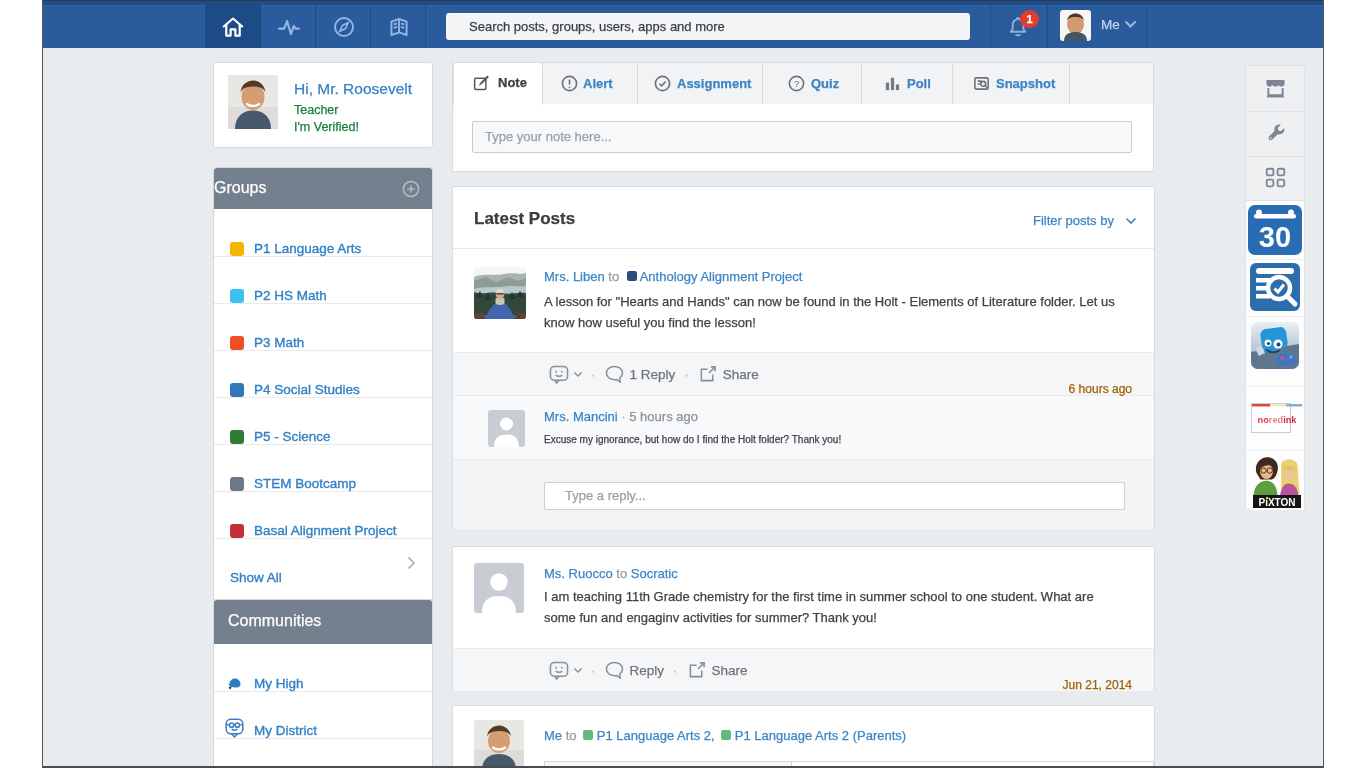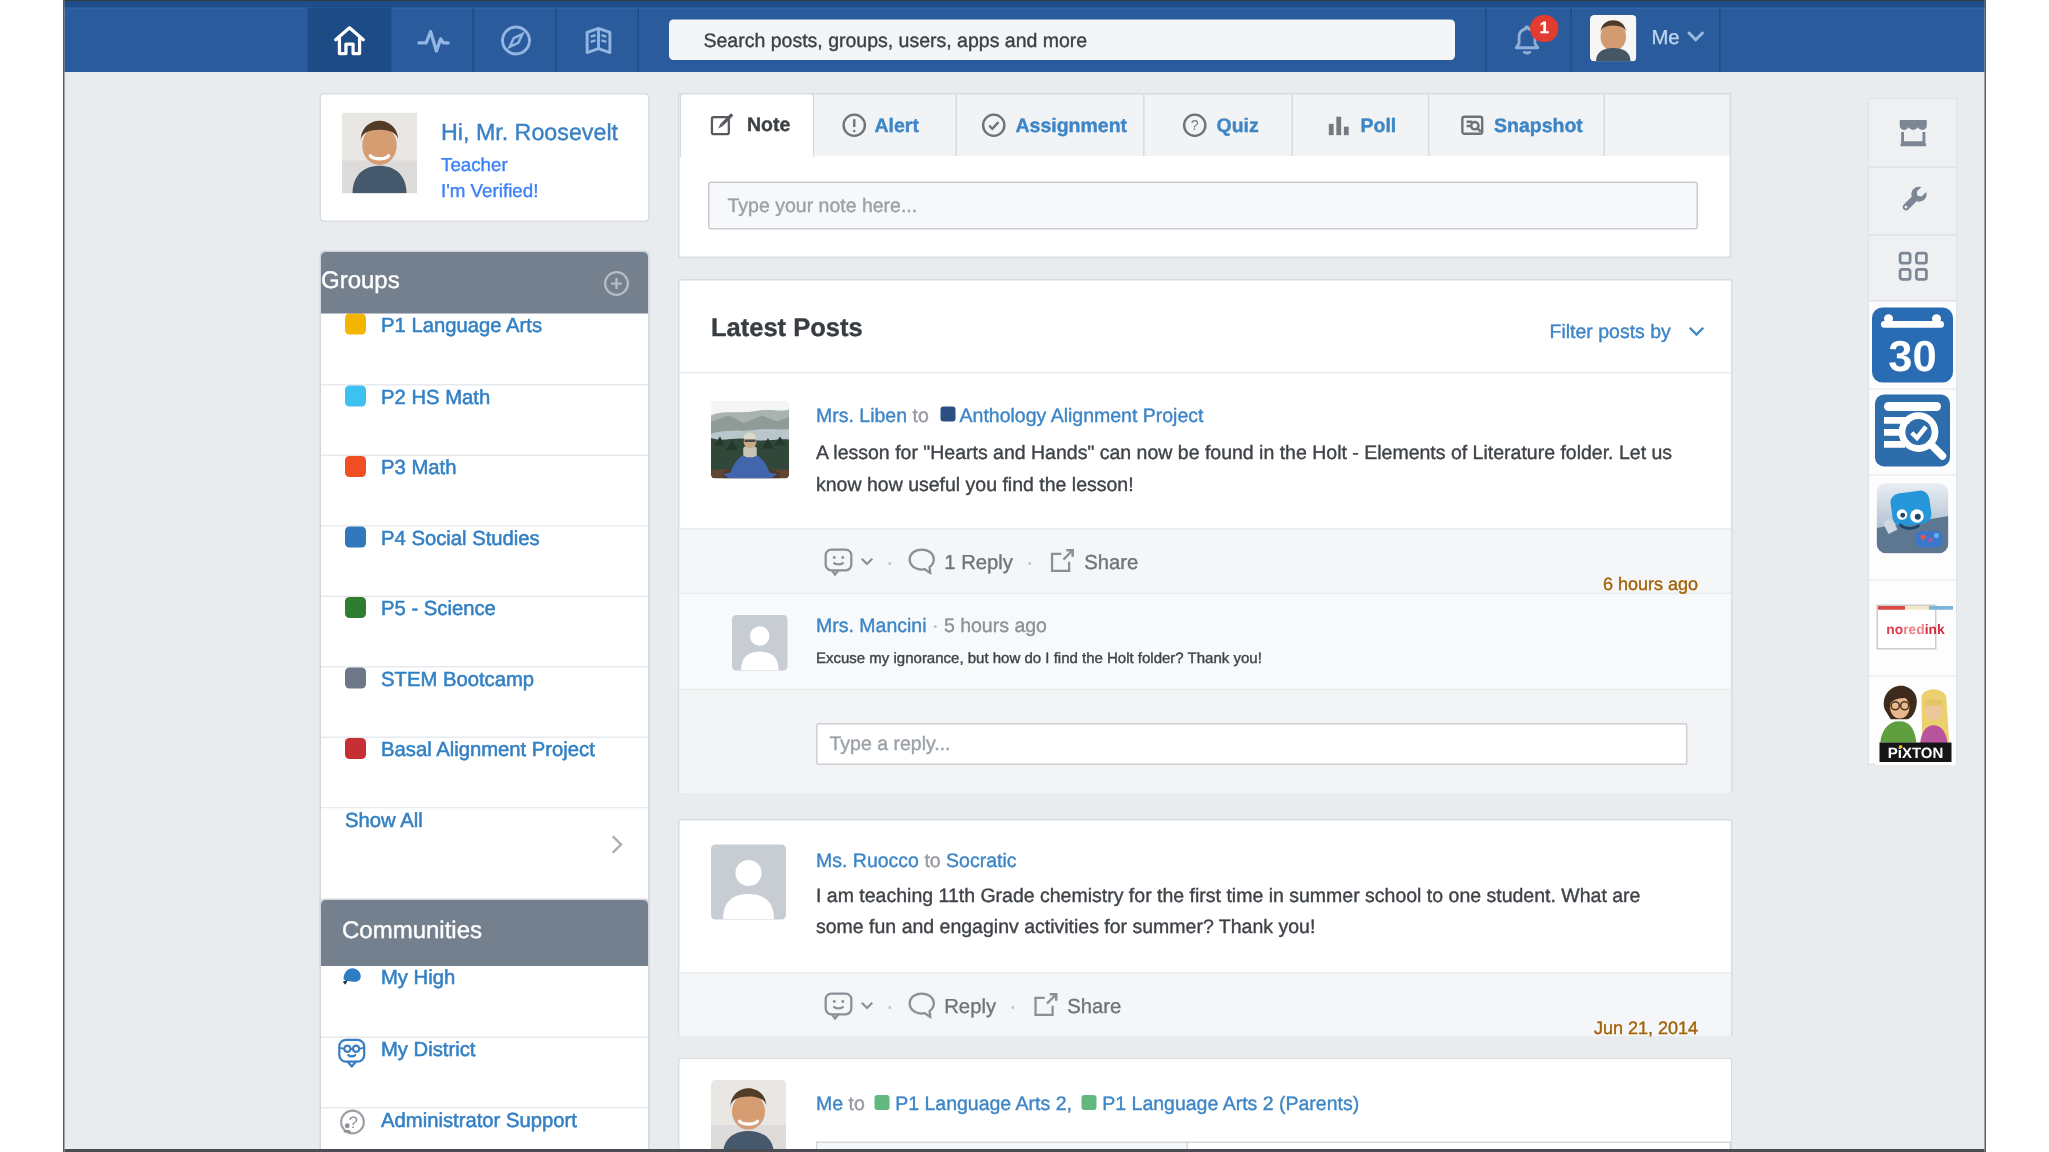--- a/index.html
+++ b/index.html
@@ -18,21 +18,21 @@
 .ns2{left:0;top:1px;width:1280px;height:4px;background:#1d4d8a}
 .ns3{left:0;top:5px;width:1280px;height:1px;background:#2f63a6}
 .navtab{top:5px;width:55px;height:43px;display:flex;align-items:center;justify-content:center}
 .navdiv{top:5px;width:1px;height:43px;background:#1d4c86}
 #search{left:403px;top:13px;width:524px;height:27px;background:#f4f5f6;border-radius:3px;font-size:13px;color:#3c4146;line-height:27px;padding-left:23px}
 .hdivider{top:5px;width:1px;height:43px;background:#1e4d88}
 #me{color:#bed3ec;font-size:13.5px}
 
 .card{background:#fff;border:1px solid #d9dce0;border-radius:3px}
 .shead{background:#75808e;color:#fff;font-size:16px;border-radius:3px 3px 0 0}
-.grow{display:flex;align-items:flex-start;border-top:1px solid #e8eaed;background:#fff}
+.grow{display:flex;align-items:flex-end;border-top:1px solid #e8eaed;background:#fff}
 .gsw{width:14px;height:14px;border-radius:3px;margin-left:16px}
 .glabel{color:#3380c4;font-size:13.5px;-webkit-text-stroke:0.35px #3380c4;margin-left:10px}
 
 .link{color:#3d85c6}
 .postbody{font-size:13px;color:#3f4348;line-height:21px;white-space:nowrap}
 .abar{background:#f5f6f7;border-top:1px solid #e9ebed;display:flex;align-items:center;font-size:13.5px;color:#70757c}
 .ts{position:absolute;right:22px;top:29px;font-size:12px;color:#a16207;font-weight:normal}
 .ainput{background:#fff;border:1px solid #cdd0d4;border-radius:2px;font-size:13px;color:#9ba1a7}
 </style>
 </head>
@@ -103,21 +103,21 @@
       <svg width="50" height="54" viewBox="0 0 50 54">
             <rect width="50" height="54" fill="#e9e7e4"></rect>
             <rect y="32" width="50" height="22" fill="#dddcda"></rect>
             <ellipse cx="25" cy="22" rx="11.5" ry="13" fill="#d69c72"></ellipse>
             <path d="M12.5 19 C12.5 9 20 5.5 25 5.5 C30 5.5 37.5 9 37.5 19 C37.5 14.5 33 11.5 25 11.5 C17 11.5 12.5 14.5 12.5 19 Z" fill="#523c28"></path>
             <path d="M19 29 C21 31.5 29 31.5 31 29" stroke="#fff" stroke-width="2.4" fill="none" stroke-linecap="round"></path>
             <path d="M7 54 C7 41 15.5 35.5 25 35.5 C34.5 35.5 43 41 43 54 Z" fill="#46586b"></path>
           </svg>
     </div>
     <div class="a" style="left:80px;top:17px;font-size:15.5px;color:#3a80c4">Hi, Mr. Roosevelt</div>
-    <div class="a" style="left:80px;top:39px;font-size:12.5px;color:#3b82f6;line-height:17px">Teacher<br>I'm Verified!</div>
+    <div class="a" style="left:80px;top:39px;font-size:12.5px;color:#15803d;line-height:17px">Teacher<br>I'm Verified!</div>
   </div>
   <div class="a card" style="left:0;top:105px;width:220px;height:479px;border-color:#d3d6da">
     <div class="shead" style="height:41px;line-height:39px;position:relative">Groups
       <svg style="position:absolute;right:12px;top:12px" width="18" height="18" viewBox="0 0 18 18" fill="none" stroke="#b6bcc4" stroke-width="1.5">
             <circle cx="9" cy="9" r="7.6"></circle>
             <path d="M9 5.4 V12.6 M5.4 9 H12.6"></path>
           </svg>
     </div>
     <div class="grow" style="height:47px;border-top:none">
           <span class="gsw" style="background:#f3b500"></span>
@@ -320,21 +320,21 @@
         <svg width="37" height="37" viewBox="0 0 37 37">
               <circle cx="18.5" cy="14" r="6.5" fill="#fff"></circle>
               <path d="M6 37 C6 27 12 24.5 18.5 24.5 C25 24.5 31 27 31 37 Z" fill="#fff"></path>
             </svg>
       </div>
       <div class="a" style="left:91px;top:13px;font-size:13px"><span class="link">Mrs. Mancini</span> <span style="color:#b8bcc0">·</span> <span style="color:#8d9298">5 hours ago</span></div>
       <div class="a" style="left:91px;top:38px;font-size:10px;color:#3f4348">Excuse my ignorance, but how do I find the Holt folder? Thank you!</div>
     </div>
 
     <div class="a" style="left:0;top:272px;width:701px;height:70px;background:#f3f4f5;border-top:1px solid #e8eaec;border-radius:0 0 2px 2px">
-      <div class="ainput a" style="left:91px;top:22px;width:581px;height:28px;line-height:26px;padding-left:8px">Type a reply...</div>
+      <div class="ainput a" style="left:91px;top:22px;width:581px;height:28px;line-height:26px;padding-left:20px">Type a reply...</div>
     </div>
   </div>
 
   <div class="a card" style="left:0;top:484px;width:703px;height:145px;border-radius:2px">
     <div class="a" style="left:21px;top:16px;width:50px;height:50px;background:#c8ccd3;border-radius:3px;overflow:hidden">
       <svg width="50" height="50" viewBox="0 0 50 50">
             <circle cx="25" cy="19" r="8.7" fill="#fff"></circle>
             <path d="M8 50 C8 36.5 16 33 25 33 C34 33 42 36.5 42 50 Z" fill="#fff"></path>
           </svg>
     </div>

